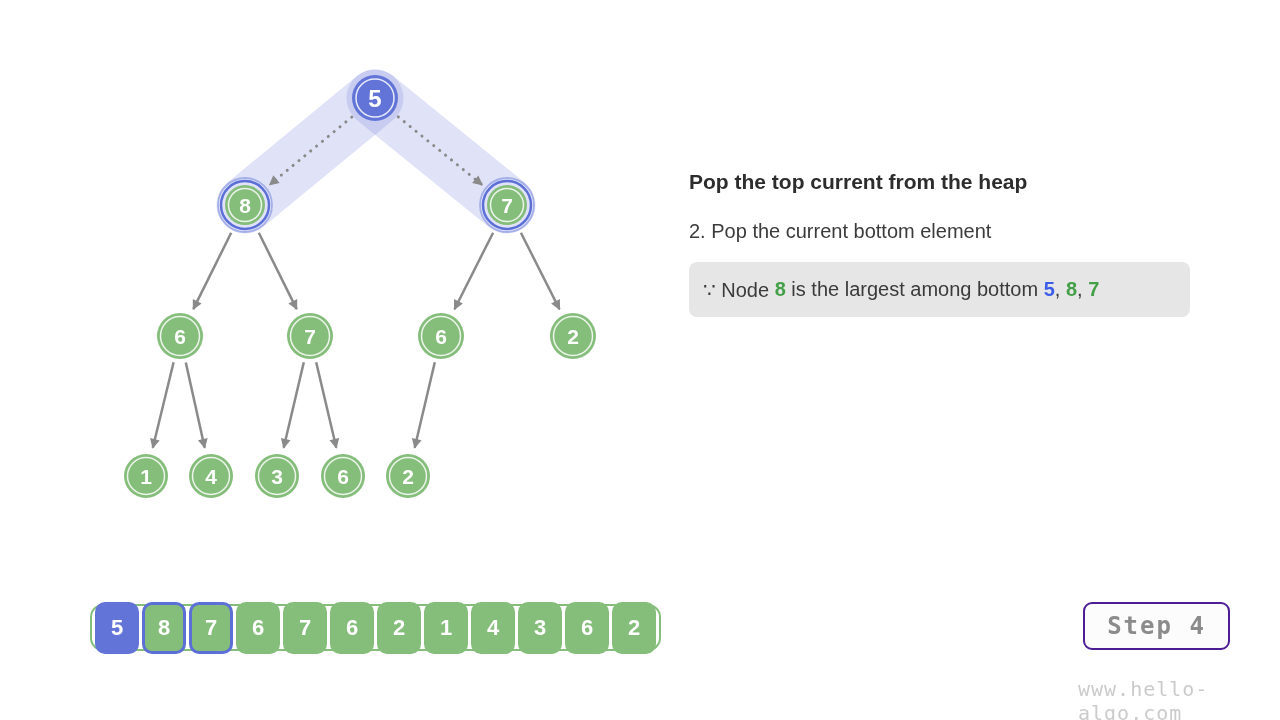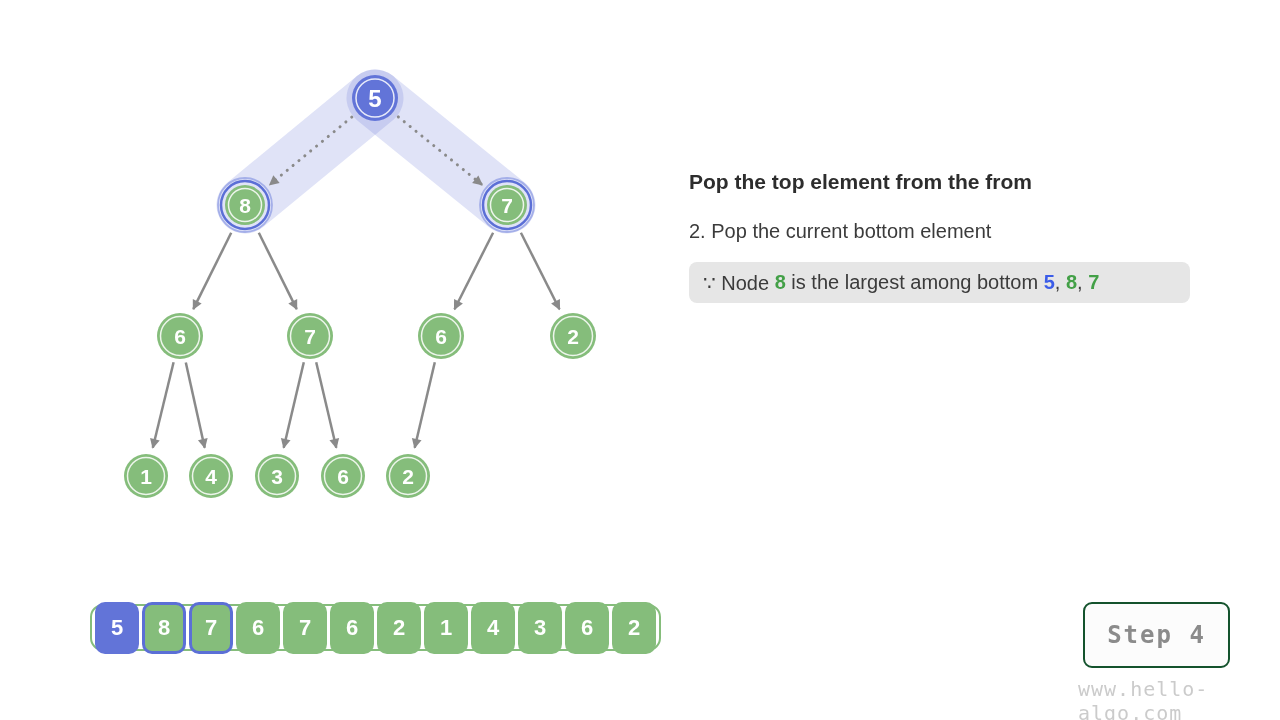--- a/index.html
+++ b/index.html
@@ -20,21 +20,21 @@
     margin:169px 0 0 0; font-size:21px; line-height:26px;
     font-weight:700; color:#2d2d2d; white-space:nowrap;
   }
   .step-item {
     margin:22px 0 0 0; font-size:20px; line-height:27px;
     color:#3b3b3b; white-space:nowrap;
   }
   .step-item:first-of-type { margin-top:23px; }
   .note-box {
     margin-top:17px; display:inline-flex; align-items:center;
-    width:501px; height:41px; box-sizing:border-box;
+    width:501px; height:55px; box-sizing:border-box;
     padding:16px 14px; border-radius:8px; background:#e6e6e6;
     font-size:20px; color:#3b3b3b; white-space:pre;
   }
   .seg-green { color:#43a047; font-weight:700; }
   .seg-blue  { color:#3b5ce8; font-weight:700; }
 
   
   .array-wrap {
     position:absolute; left:90px; top:604px; height:47px;
     display:inline-flex; align-items:center; gap:3px; padding:0 3px;
@@ -44,22 +44,22 @@
     width:44px; height:52px; flex:none; box-sizing:border-box;
     border-radius:10px; background:#85bd7b;
     display:flex; align-items:center; justify-content:center;
     color:#ffffff; font-size:22px; font-weight:700;
   }
   .acell.popped    { background:#6274d8; }
   .acell.candidate { border:3px solid #5b6fd6; }
 
   
   .step-badge {
-    position:absolute; left:1083px; top:602px; width:147px; height:66px;
-    box-sizing:border-box; border:2px solid #14532d; border-radius:9px;
+    position:absolute; left:1083px; top:602px; width:147px; height:48px;
+    box-sizing:border-box; border:2px solid #4c1d95; border-radius:9px;
     background:#fcfcfc; display:flex; align-items:center; justify-content:center;
     font-family:"DejaVu Sans Mono", monospace; font-size:24px; font-weight:700;
     color:#8b8b8b; letter-spacing:2px;
   }
   .watermark {
     position:absolute; left:1078px; top:677px;
     font-family:"DejaVu Sans Mono", monospace; font-size:20px;
     color:#cbcbcb; letter-spacing:1px;
   }
 </style>
@@ -145,21 +145,21 @@
       <text class="node-label" x="343" y="476" dy="0.36em" text-anchor="middle" font-size="21">6</text>
     </g>
     <g>
       <circle cx="408" cy="476" r="22" fill="#85bd7b"></circle>
       <circle cx="408" cy="476" r="18.5" fill="none" stroke="rgba(255,255,255,0.85)" stroke-width="1.5"></circle>
       <text class="node-label" x="408" y="476" dy="0.36em" text-anchor="middle" font-size="21">2</text>
     </g>
   </svg>
 
 <div class="panel">
-  <h2 class="panel-title">Pop the top element from the from</h2>
+  <h2 class="panel-title">Pop the top current from the heap</h2>
   <div>
       <p class="step-item">2. Pop the current bottom element</p>
     </div>
   <div class="note-box"><span>∵ Node </span><span class="seg-green">8</span><span> is the largest among bottom </span><span class="seg-blue">5</span><span>, </span><span class="seg-green">8</span><span>, </span><span class="seg-green">7</span></div>
 </div>
 
 <div class="array-wrap">
     <div class="acell popped">5</div>
     <div class="acell candidate">8</div>
     <div class="acell candidate">7</div>

